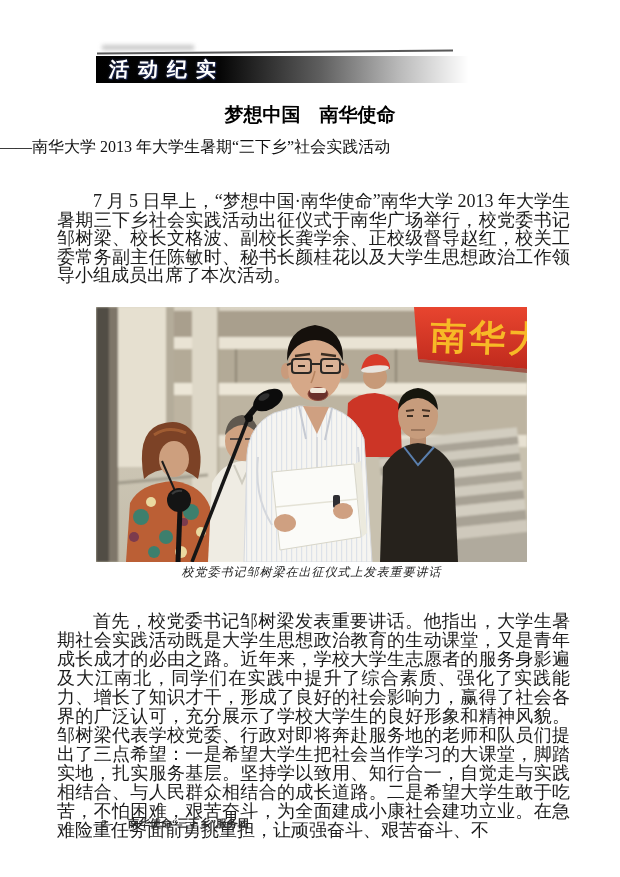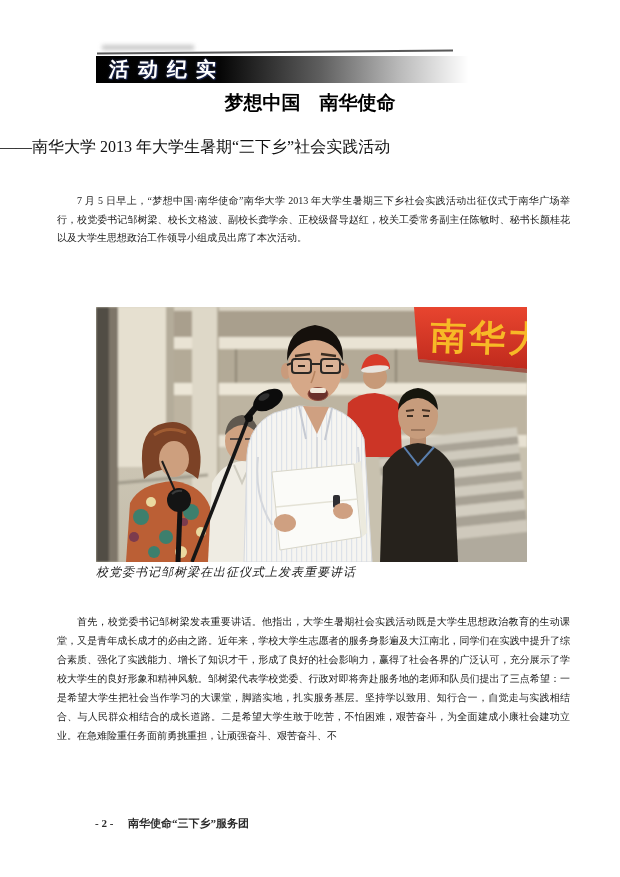--- a/index.html
+++ b/index.html
@@ -29,46 +29,46 @@
     display:inline-block;
     padding-left:13px;line-height:27px;
     font-family:"Liberation Sans", sans-serif;
     font-size:20px;font-weight:bold;color:#ffffff;
     letter-spacing:9px;
     transform:skewX(-4deg);
     text-shadow:1px 1px 0 #1c2752, 0 0 3px #35406e;
   }
   
   .title{
-    position:absolute;left:0;right:0;top:90px;margin:0;
+    position:absolute;left:0;right:0;top:90px;margin:12px;
     text-align:center;
     font-family:"Liberation Sans", sans-serif;
     font-size:19px;font-weight:bold;color:#000;
   }
   .subtitle{
     position:absolute;left:0;right:0;top:130px;
     text-align:left;
     font-size:16px;line-height:34px;color:#111;
   }
   
   .body-para{
     position:absolute;left:57px;right:50px;margin:0;
-    font-size:10px;text-align:justify;text-indent:2em;
+    font-size:18px;text-align:justify;text-indent:2em;
     color:#1b1b1b;
   }
   .para1{top:192px;line-height:18.6px;}
   .para2{top:612px;line-height:19px;}
   
   .photo{
     position:absolute;left:96px;top:307px;width:431px;height:255px;margin:0;
     line-height:0;
   }
   .caption{
     position:absolute;left:96px;top:564px;width:431px;
-    text-align:left;
+    text-align:center;
     font-style:italic;font-size:12px;color:#222;
     letter-spacing:1px;
   }
   
   .footer{
     position:absolute;left:95px;top:816px;
     font-size:11px;font-weight:bold;color:#2a2a2a;
   }
   .footer .pagenum{margin-right:12px;}
 </style>

